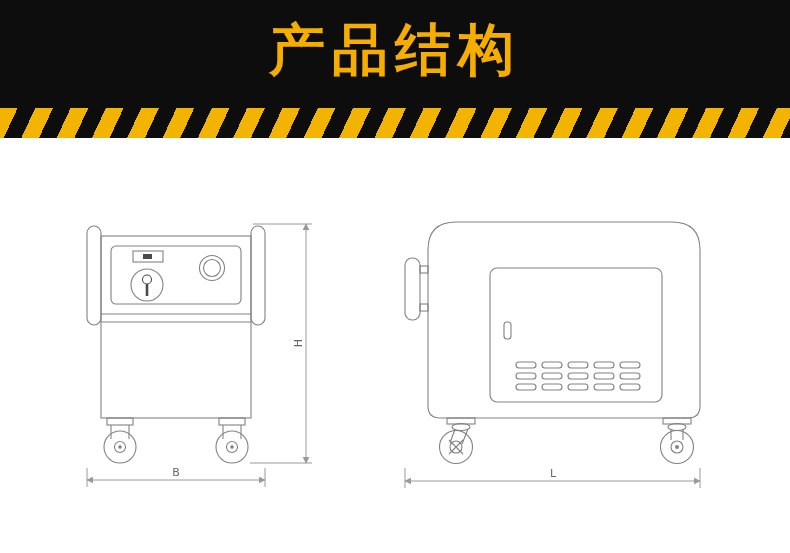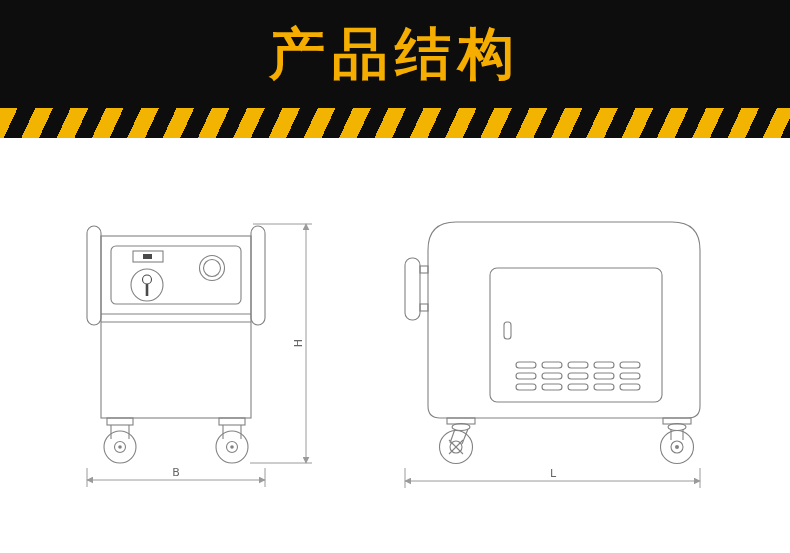--- a/index.html
+++ b/index.html
@@ -14,21 +14,21 @@
     height: 108px;
     background: #0d0d0d;
     display: flex; align-items: center; justify-content: center;
   }
   .title {
     color: #f5ad00;
     font-size: 56px;
     font-weight: 700;
     letter-spacing: 7px;
     line-height: 1;
-    font-family: Liberation Serif, serif;
+    font-family: Liberation Mono, monospace;
     text-align: center;
   }
   .stripes {
     height: 30px;
     background: repeating-linear-gradient(115deg, #f2b400 0 16px, #0d0d0d 16px 32px);
   }
   .diagram-wrap {
     position: relative;
     height: 415px;
     background: #ffffff;

